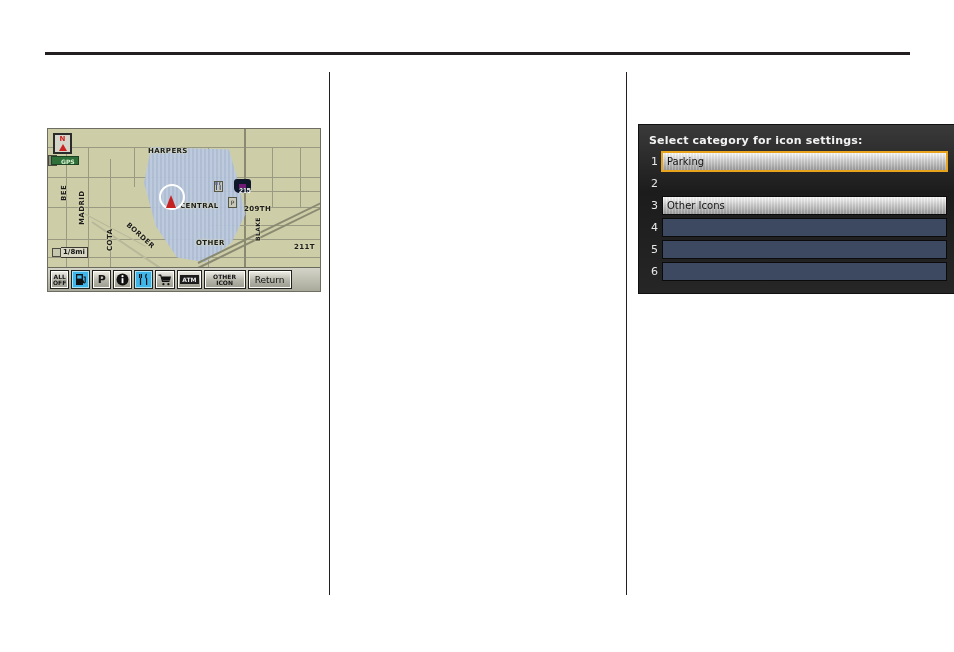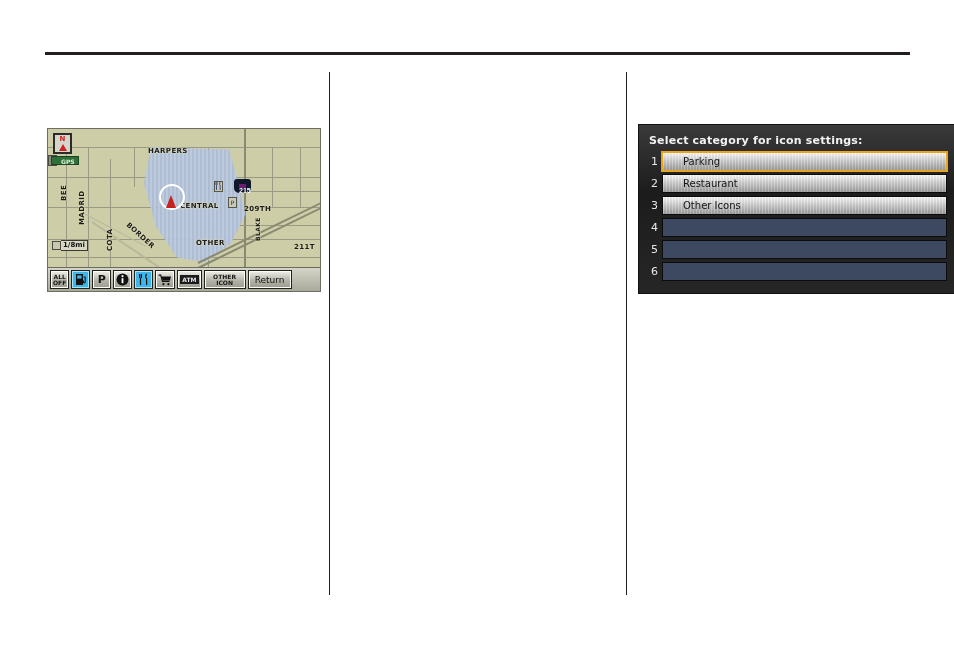--- a/index.html
+++ b/index.html
@@ -146,21 +146,21 @@
     height: 11px;
     background: #8f8f80;
     border: 1px solid #4a4a40;
     box-sizing: border-box;
   }
 
   
   .scale-box {
     position: absolute;
     left: 4px;
-    top: 111px;
+    top: 118px;
     display: flex;
     align-items: center;
   }
   .scale-bar {
     width: 9px;
     height: 9px;
     background: #c7c7b0;
     border: 1px solid #4a4a40;
     box-sizing: border-box;
   }
@@ -326,21 +326,21 @@
     font-size: 11px;
     color: #e8e8e8;
     flex: none;
   }
   .menu-item {
     flex: 1;
     height: 19px;
     box-sizing: border-box;
     display: flex;
     align-items: center;
-    padding-left: 20px;
+    padding-left: 4px;
     font-family: "DejaVu Sans", sans-serif;
     font-size: 10px;
     color: #141414;
     border: 1px solid #0b0b0b;
     background:
       repeating-linear-gradient(90deg, rgba(255,255,255,.18) 0 1px, rgba(0,0,0,.05) 1px 3px),
       linear-gradient(#fbfbfb, #cfcfcf 45%, #9d9d9d);
   }
   .menu-item.empty {
     background: #3d4861;
@@ -489,21 +489,20 @@
 <div class="menu-screen">
   <div class="menu-title">Select category for icon settings:</div>
 
   <div class="menu-row">
     <span class="menu-num">1</span>
     <span class="menu-item selected">Parking</span>
   </div>
 
   <div class="menu-row">
     <span class="menu-num">2</span>
-    <span class="menu-item">Restaurant</span>
   </div>
 
   <div class="menu-row">
     <span class="menu-num">3</span>
     <span class="menu-item">Other Icons</span>
   </div>
 
   <div class="menu-row">
     <span class="menu-num">4</span>
     <span class="menu-item empty"></span>

